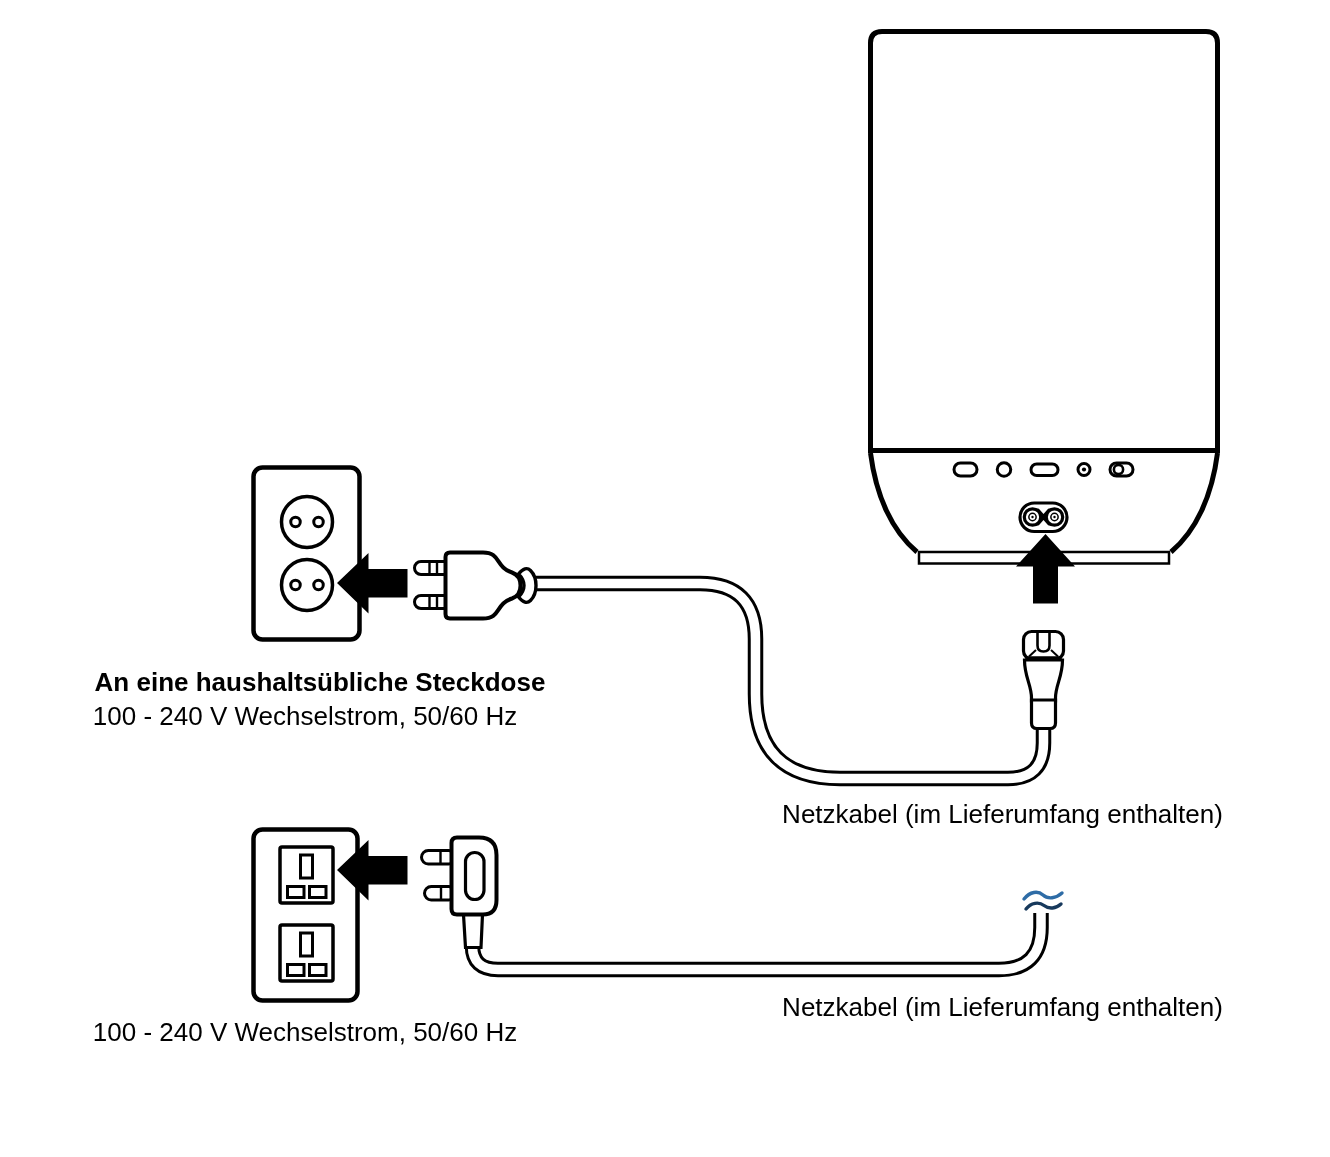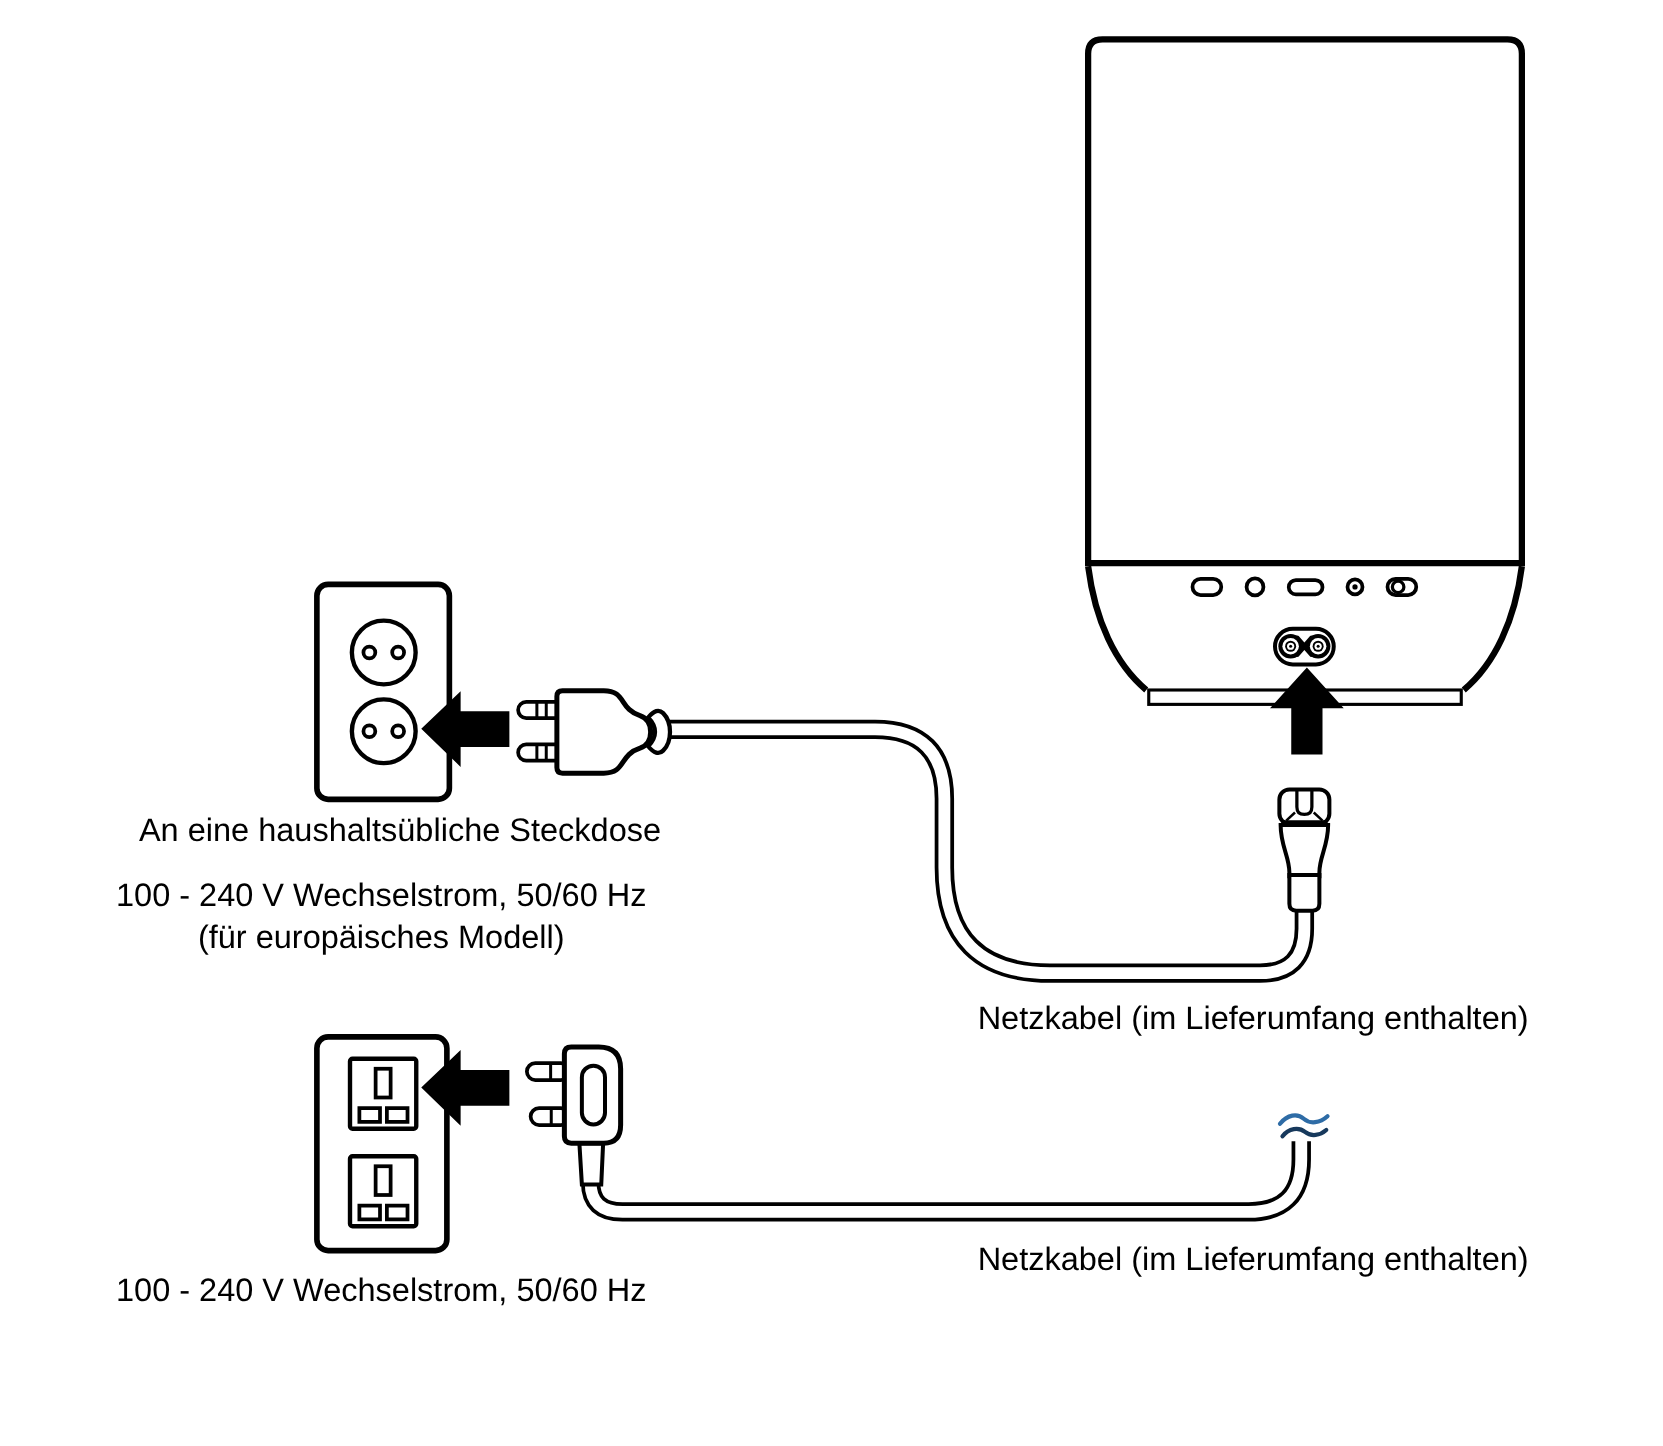--- a/index.html
+++ b/index.html
@@ -142,25 +142,24 @@
   </g>
   <path d="M 337,870 L 368.5,840 V 856 H 407.5 V 884.5 H 368.5 V 900.5 Z" fill="#000"></path>
 
   <g fill="none" stroke-linecap="round">
     <path d="M 1024,899 C 1030,891.5 1038,890.5 1043,895 C 1048,899.5 1056,898.5 1062,893" stroke-width="3.4" stroke="#2e6ca6"></path>
     <path d="M 1026,909 C 1031,902.5 1039,901.5 1044,905.5 C 1049,909.5 1056,908.5 1061,904" stroke-width="3.4" stroke="#17395c"></path>
   </g>
 
 </svg>
 
-<div class="lbl" style="top:648px; left:40px; width:560px;">An eine haushaltsübliche Steckdose</div>
+<div class="lbl" style="top:666px; left:40px; width:560px;font-weight:bold;">An eine haushaltsübliche Steckdose</div>
 
 <div class="lbl" style="top:700px; left:25px; width:560px;">
   <div>100 - 240 V Wechselstrom, 50/60 Hz</div>
-  <div>(für europäisches Modell)</div>
 </div>
 
 <div class="lbl" style="top:798px; left:745px; width:515px;">Netzkabel (im Lieferumfang enthalten)</div>
 
 <div class="lbl" style="top:991px; left:745px; width:515px;">Netzkabel (im Lieferumfang enthalten)</div>
 
 <div class="lbl" style="top:1016px; left:25px; width:560px;">
   <div>100 - 240 V Wechselstrom, 50/60 Hz</div>
 </div>
 

